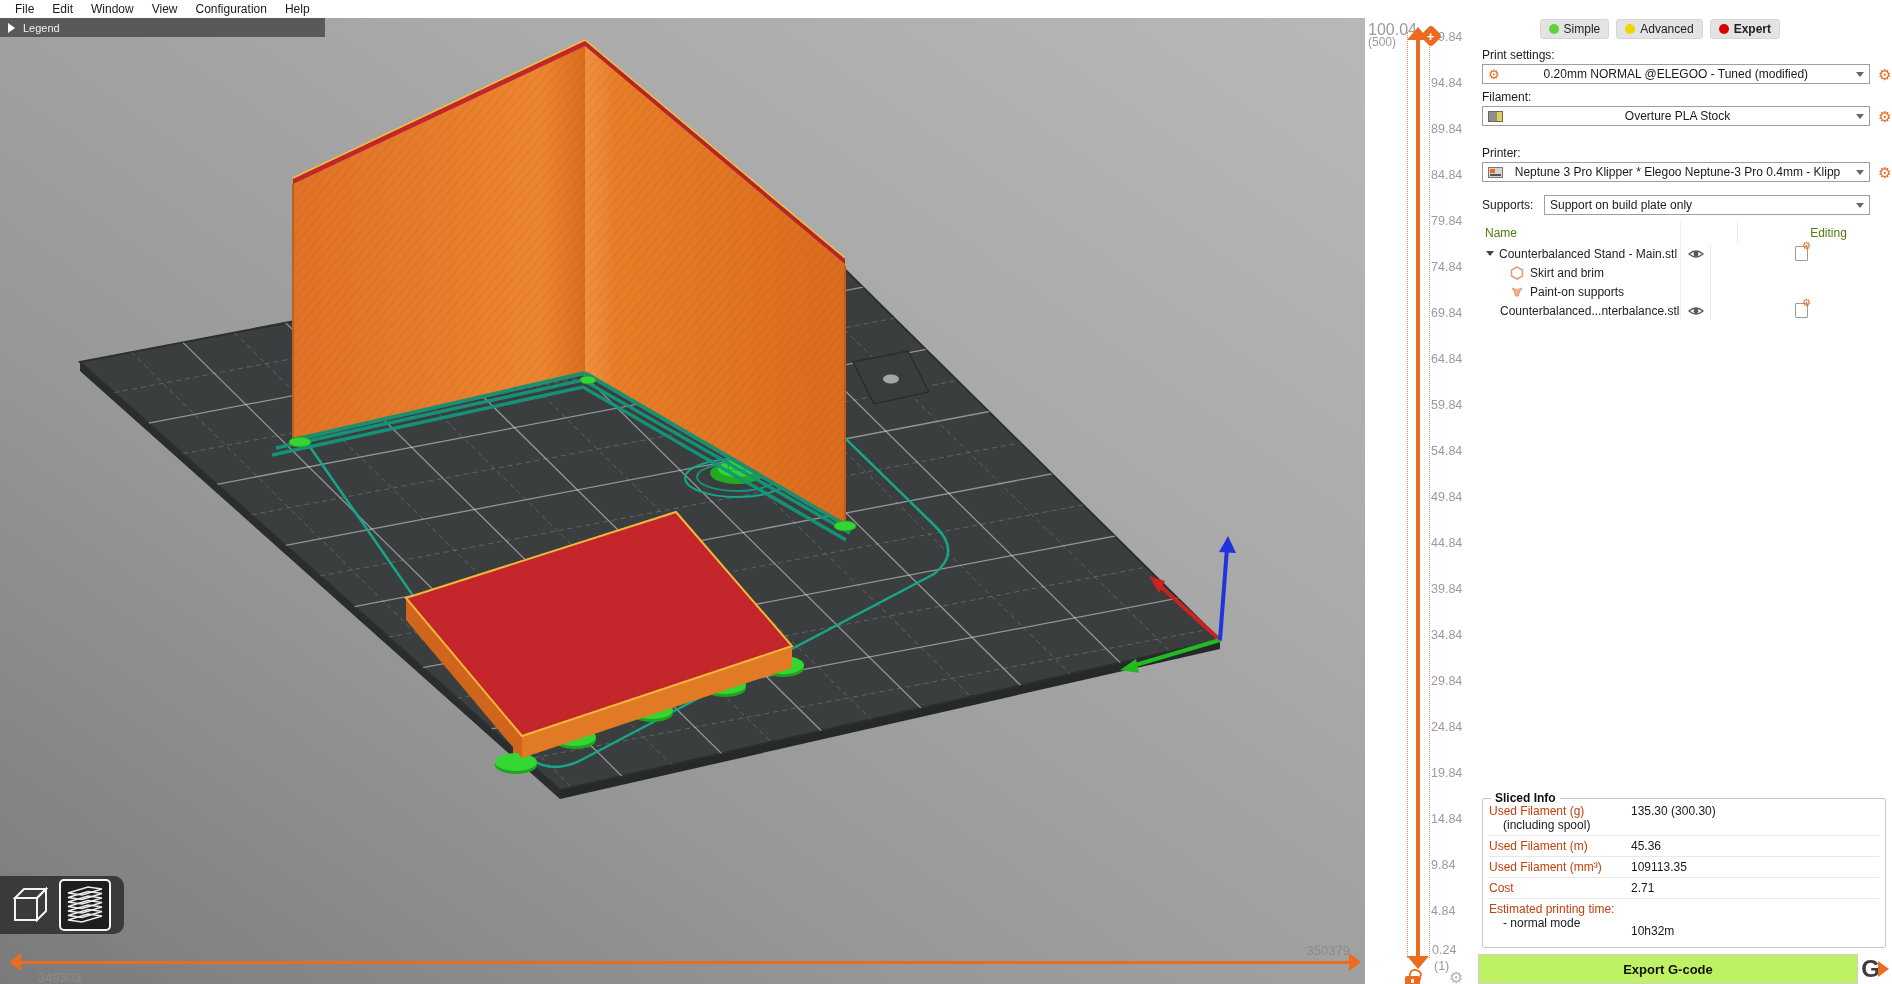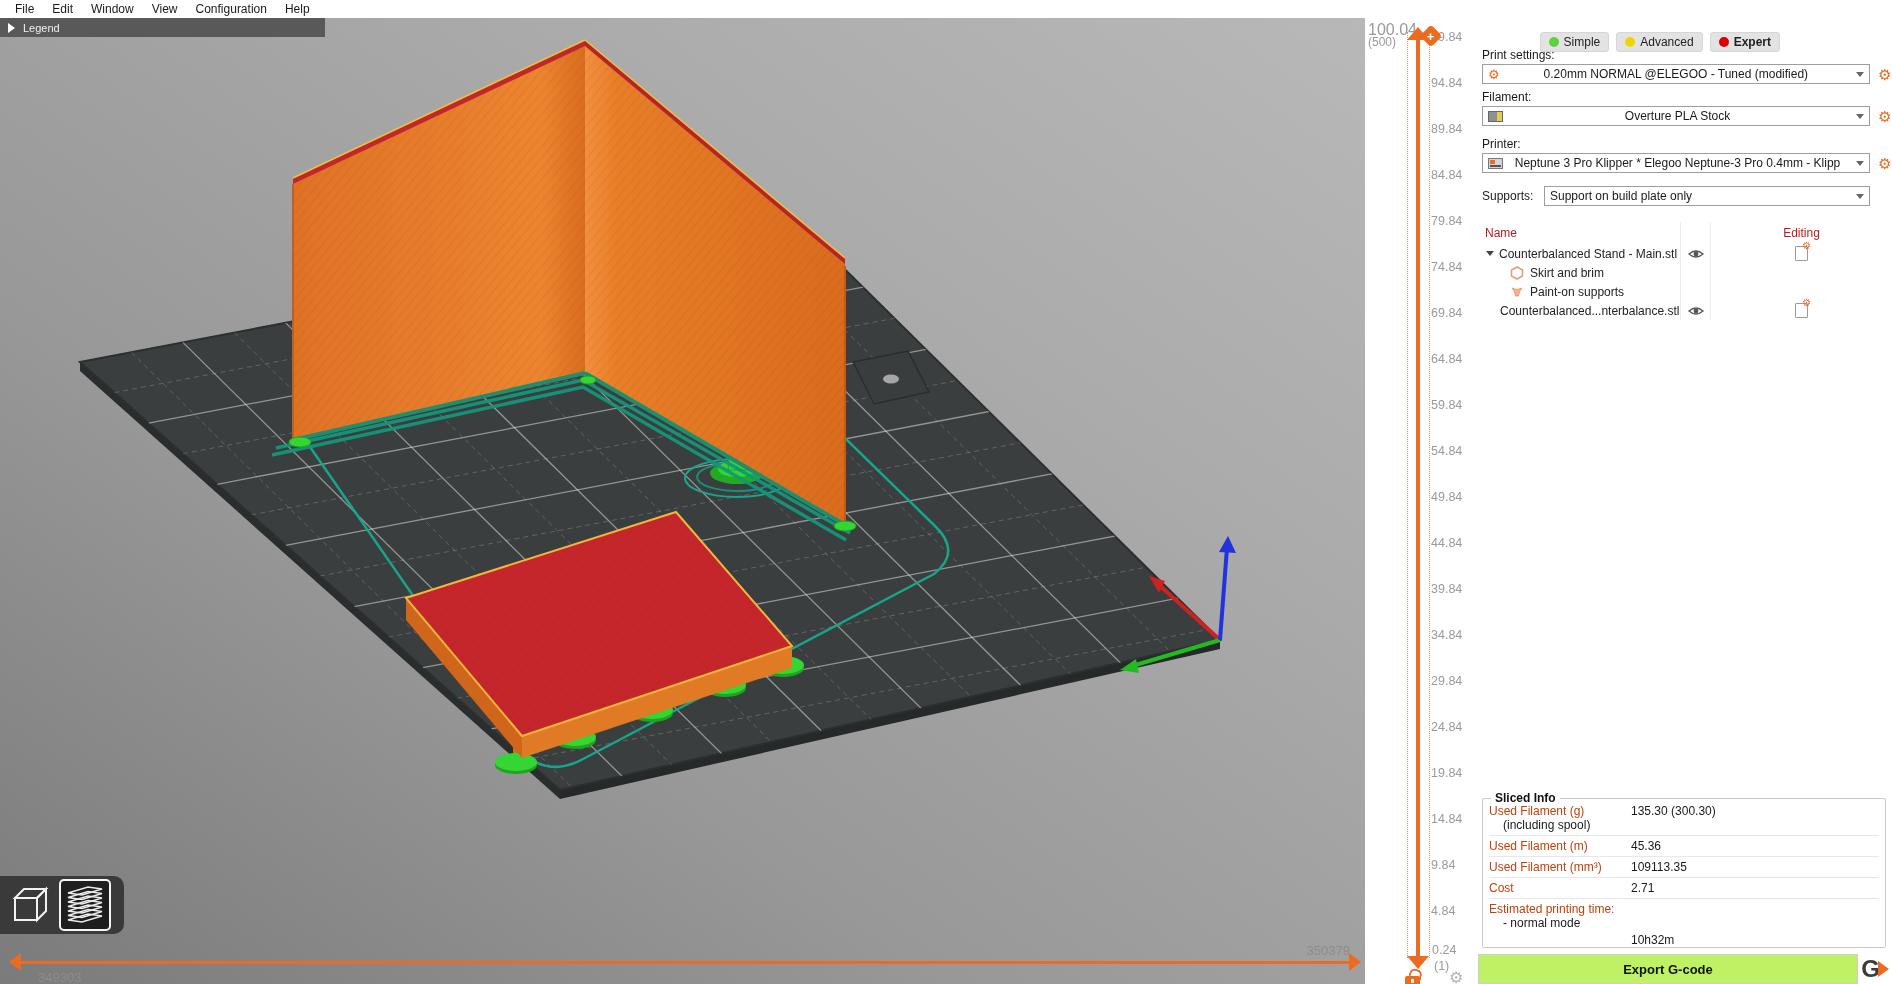--- a/index.html
+++ b/index.html
@@ -58,21 +58,21 @@
   #vslider .botlab2 { position:absolute; left:69px; top:941px; font-size:12.5px; color:#9a9a9a; }
   .lockicon { position:absolute; left:40px; top:958px; width:15px; height:11px; background:#ED6B21; border-radius:2px; }
   .lockicon::before { content:""; position:absolute; left:4px; top:-7px; width:9px; height:9px;
     border:2.5px solid #ED6B21; border-bottom:none; border-radius:6px 6px 0 0; transform:rotate(14deg); }
   .lockicon::after { content:""; position:absolute; left:6px; top:3px; width:3px; height:4px; background:#fff; border-radius:1px; }
   .gear-gray { position:absolute; left:84px; top:950px; font-size:16px; color:#b5b5b5; }
 
   
   #sidebar { position:absolute; left:1478px; top:18px; width:414px; height:966px; background:#fff; font-size:12px; color:#222; }
 
-  #modes { position:absolute; top:14px; right:112px; display:flex; gap:7px; }
+  #modes { position:absolute; top:1px; right:112px; display:flex; gap:7px; }
   .mode { display:flex; align-items:center; gap:5px; background:#e3e3e3; border:1px solid #d6d6d6;
     border-radius:3px; padding:2px 8px; font-size:12px; color:#222; font-family:inherit; }
   .mode .dot { width:10px; height:10px; border-radius:50%; display:inline-block; }
   .dot-simple { background:#62D23A; } .dot-advanced { background:#EFD500; } .dot-expert { background:#DB0000; }
   .mode.active { font-weight:bold; }
 
   #controls { position:absolute; top:27px; left:4px; right:0; }
   .ctl-label { font-size:12px; color:#1a1a1a; margin:3px 0 2px 0; }
   .combo-row { display:flex; align-items:center; }
   .combo { flex:0 0 388px; height:20px; border:1px solid #9e9e9e; background:#fff; display:flex;
@@ -93,41 +93,41 @@
   .inline-row .combo.infill { flex:0 0 88px; }
   .inline-row .combo .ctext.left { text-align:left; }
   .checkbox { width:14px; height:14px; border:1px solid #909090; border-radius:3px; background:#fff; display:inline-block; }
 
   
   #objlist { position:absolute; top:204px; left:0; right:0; height:560px; }
   .ol-row { display:flex; align-items:center; height:19px; }
   .ol-c1 { flex:0 0 203px; display:flex; align-items:center; overflow:hidden; white-space:nowrap; height:100%; border-right:1px solid #ededed; }
   .ol-c2 { flex:0 0 30px; display:flex; align-items:center; justify-content:center; height:100%; border-right:1px solid #ededed; }
   .ol-c3 { flex:1; display:flex; align-items:center; justify-content:center; height:100%; }
-  .ol-header { font-size:12px; color:#b91c1c; height:22px; }
+  .ol-header { font-size:12px; color:#4d7c0f; height:22px;gap:27px; }
   .ol-header .ol-c1 { padding-left:7px; }
   .expander { width:0; height:0; border-left:4px solid transparent; border-right:4px solid transparent;
     border-top:5px solid #444; margin:0 5px 0 8px; flex:0 0 auto; }
   .ol-sub { padding-left:32px; }
   .ol-ico { margin-right:6px; display:inline-flex; flex:0 0 auto; }
   .eye { display:inline-flex; }
   .editing-ico { position:relative; width:13px; height:15px; background:#fff; border:1px solid #9a9a9a; border-radius:1px; }
   .editing-ico::after { content:"\2699"; position:absolute; right:-4px; top:-7px; color:#ED6B21; font-size:10px; }
 
   
   #sliced { position:absolute; top:780px; left:4px; right:6px; height:150px;
     border:1px solid #c9c9c9; border-radius:2px; padding:2px 6px 0 6px; }
   #sliced .title { position:absolute; top:-8px; left:8px; background:#fff; padding:0 4px; font-weight:bold; font-size:12px; color:#111; }
   .si-row { border-bottom:1px solid #e8e8e8; padding:3px 0 3px 0; display:flex; align-items:flex-start; }
   .si-row:last-child { border-bottom:none; }
   .si-labels { flex:0 0 142px; }
   .si-label { font-size:12px; color:#c2410c; }
   .si-sub { font-size:12px; color:#1a1a1a; padding-left:14px; }
   .si-value { font-size:12px; color:#1a1a1a; }
-  .si-value.second-line { margin-top:31px; }
+  .si-value.second-line { margin-top:22px; }
 
   
   #exportrow { position:absolute; bottom:0; left:0; right:0; height:30px; display:flex; align-items:stretch; }
   #export-btn { flex:0 0 380px; background:#bef264; border:1px solid #cfcfcf; font-weight:bold; font-size:13px;
     color:#111; display:flex; align-items:center; justify-content:center; font-family:inherit; }
   #gicon { flex:1; display:flex; align-items:center; justify-content:center; position:relative; }
   #gicon .g { font-size:24px; font-weight:bold; color:#3c3c3c; line-height:1; }
   #gicon .play { width:0; height:0; border-top:8px solid transparent; border-bottom:8px solid transparent;
     border-left:11px solid #ED6B21; margin-left:-2px; }
 </style>
@@ -405,21 +405,21 @@
       <div class="ctl-label" style="margin-top:6px">Filament:</div>
       <div class="combo-row">
         <div class="combo">
           <span class="swatch-filament"></span>
           <span class="ctext">Overture PLA Stock</span>
           <span class="chev"></span>
         </div>
         <span class="gear-orange">⚙</span>
       </div>
 
-      <div class="ctl-label" style="margin-top:11px">Printer:</div>
+      <div class="ctl-label" style="margin-top:20px">Printer:</div>
       <div class="combo-row">
         <div class="combo">
           <span class="icon-printer"></span>
           <span class="ctext">Neptune 3 Pro Klipper * Elegoo Neptune-3 Pro 0.4mm - Klipp</span>
           <span class="chev"></span>
         </div>
         <span class="gear-orange">⚙</span>
       </div>
 
       <div class="inline-row" style="margin-top:13px">

